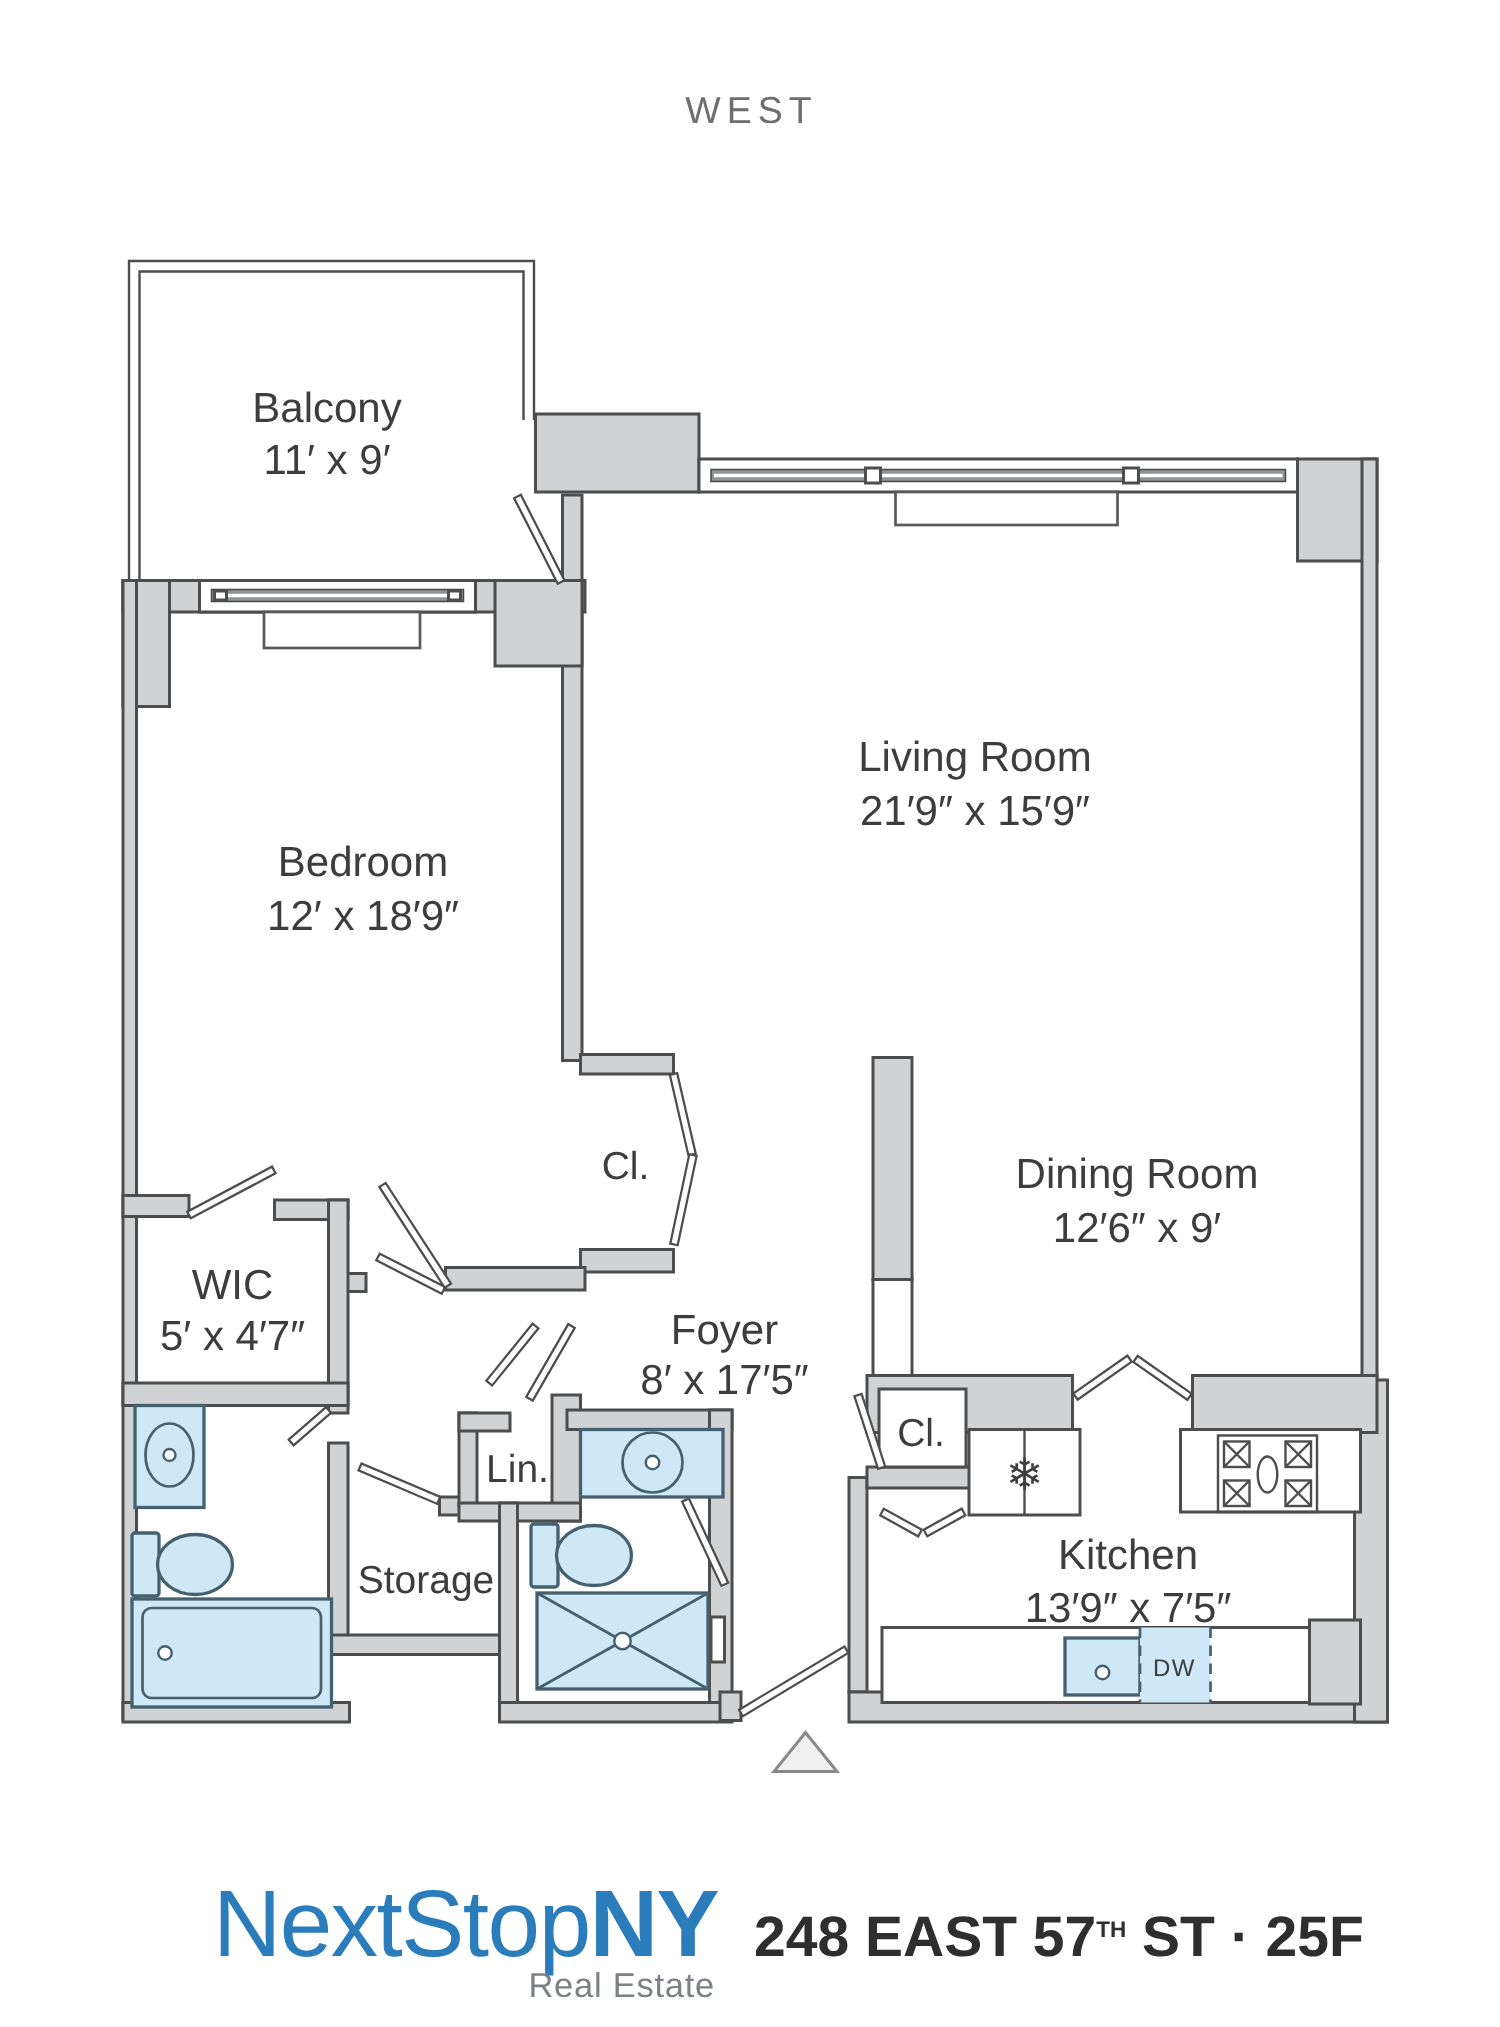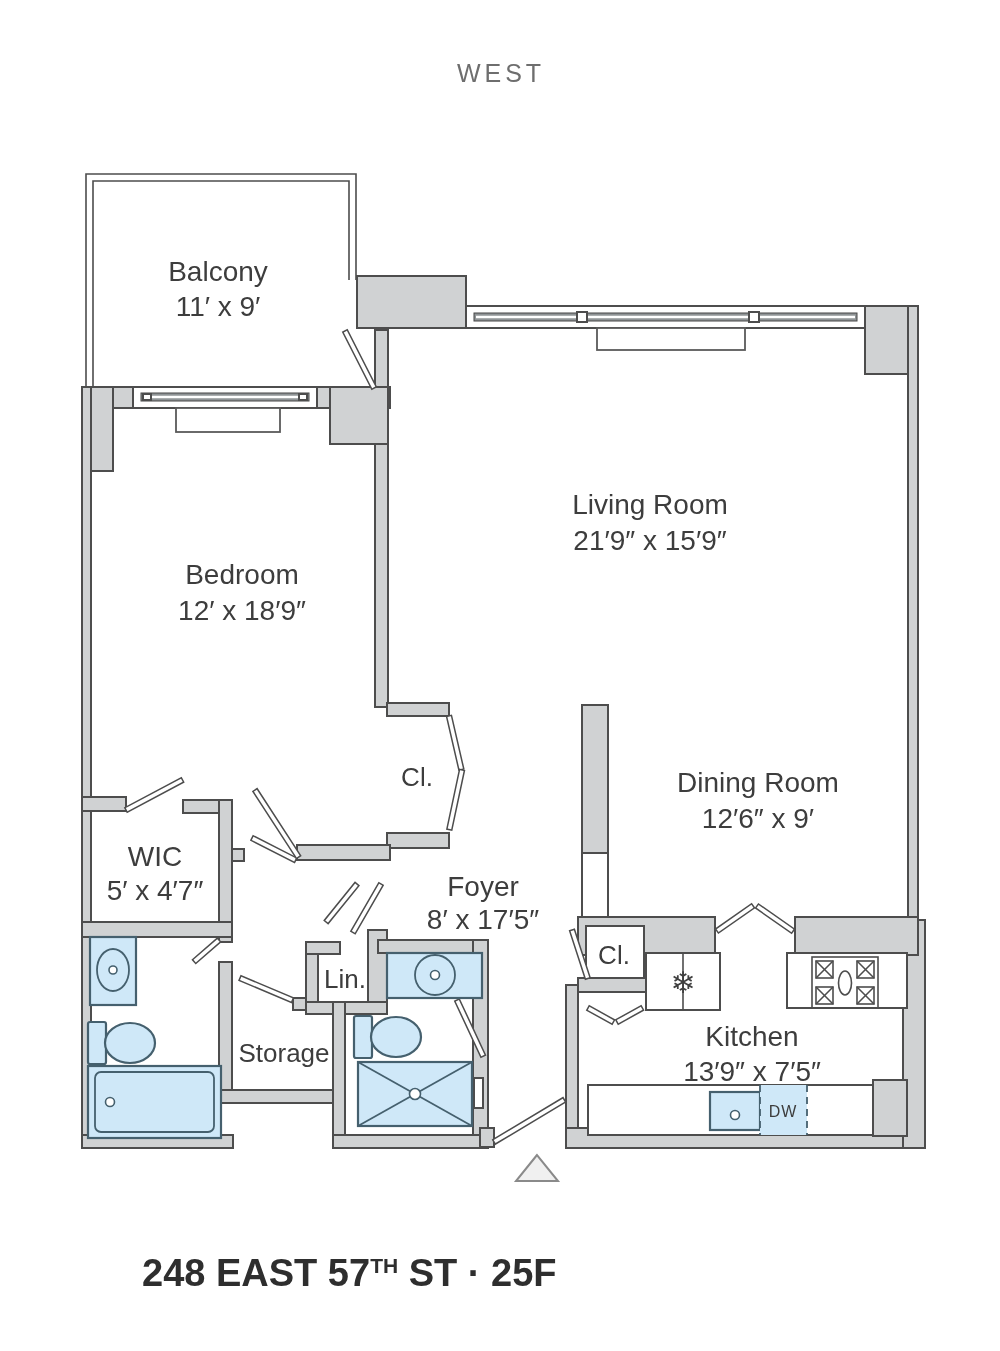--- a/index.html
+++ b/index.html
@@ -23,21 +23,21 @@
   .dash{stroke:#45606e;stroke-width:1.8;stroke-dasharray:7 5;fill:none;}
 
   .footer{position:absolute;left:142px;top:1252px;display:flex;
           align-items:baseline;gap:24px;white-space:nowrap;}
   .logo{position:relative;font-size:63px;letter-spacing:-1px;line-height:1;}
   .logo .lt{color:#2a7cba;font-weight:normal;}
   .logo .bd{color:#2a7cba;font-weight:bold;}
   .tagline{position:absolute;right:2px;bottom:-20px;font-size:23px;
            color:#7d8084;letter-spacing:0.5px;}
   .address{font-size:38px;font-weight:bold;color:#2e2e2e;}
-  .address sup{font-size:21px;vertical-align:13px;}
+  .address sup{font-size:15px;vertical-align:13px;}
 </style>
 </head>
 <body>
 
 <svg width="1000" height="1351" viewBox="0 0 1000 1351">
 
   <text class="west" x="501" y="82">WEST</text>
 
   <g>
 
@@ -234,14 +234,18 @@
     <text class="slabel" x="345" y="988">Lin.</text>
     <text class="slabel" x="284" y="1062">Storage</text>
     <text class="slabel" x="614" y="964">Cl.</text>
 
     <text class="rlabel" x="752" y="1046">Kitchen</text>
     <text class="rlabel" x="752" y="1081">13′9″ x 7′5″</text>
   </g>
 </svg>
 
 <div class="footer">
+  <div class="logo">
+    <span class="lt">NextStop</span><span class="bd">NY</span>
+    <div class="tagline">Real Estate</div>
+  </div>
   <div class="address"><span>248 EAST 57</span><sup>TH</sup><span> ST · 25F</span></div>
 </div>
 
 </body></html>

